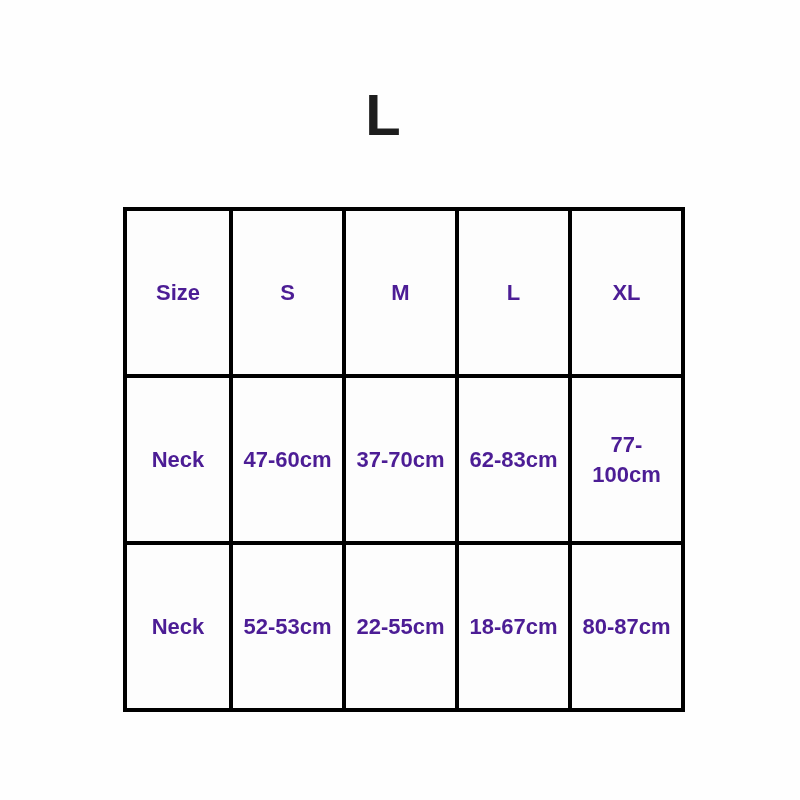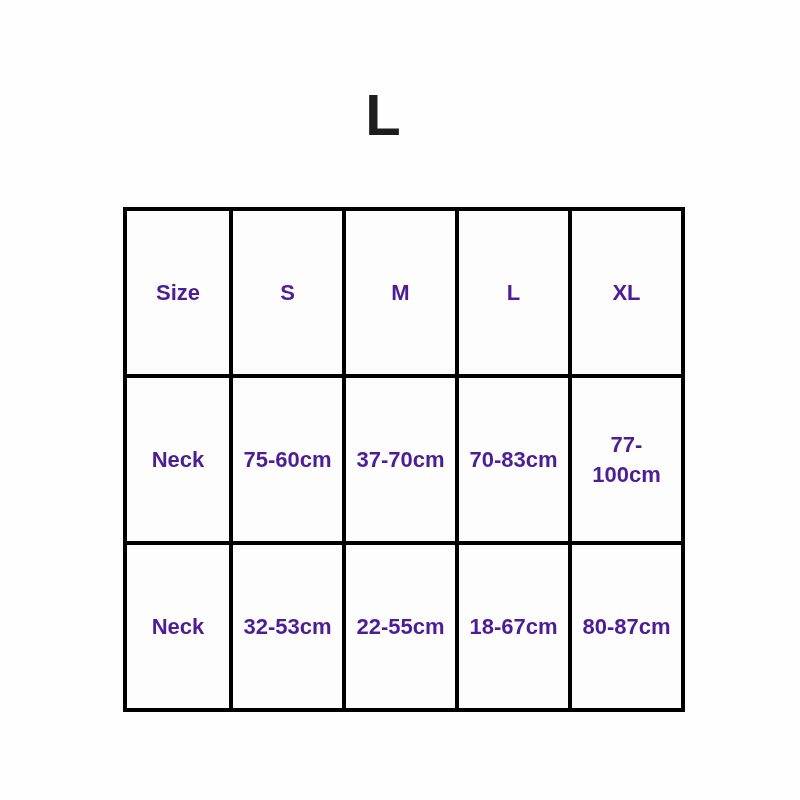--- a/index.html
+++ b/index.html
@@ -69,26 +69,26 @@
   <tbody>
     <tr>
       <td>Size</td>
       <td>S</td>
       <td>M</td>
       <td>L</td>
       <td>XL</td>
     </tr>
     <tr>
       <td>Neck</td>
-      <td>75-60cm</td>
+      <td>47-60cm</td>
       <td>37-70cm</td>
-      <td>70-83cm</td>
+      <td>62-83cm</td>
       <td>77-100cm</td>
     </tr>
     <tr>
       <td>Neck</td>
-      <td>32-53cm</td>
+      <td>52-53cm</td>
       <td>22-55cm</td>
       <td>18-67cm</td>
       <td>80-87cm</td>
     </tr>
   </tbody>
 </table>
 
 </body></html>

